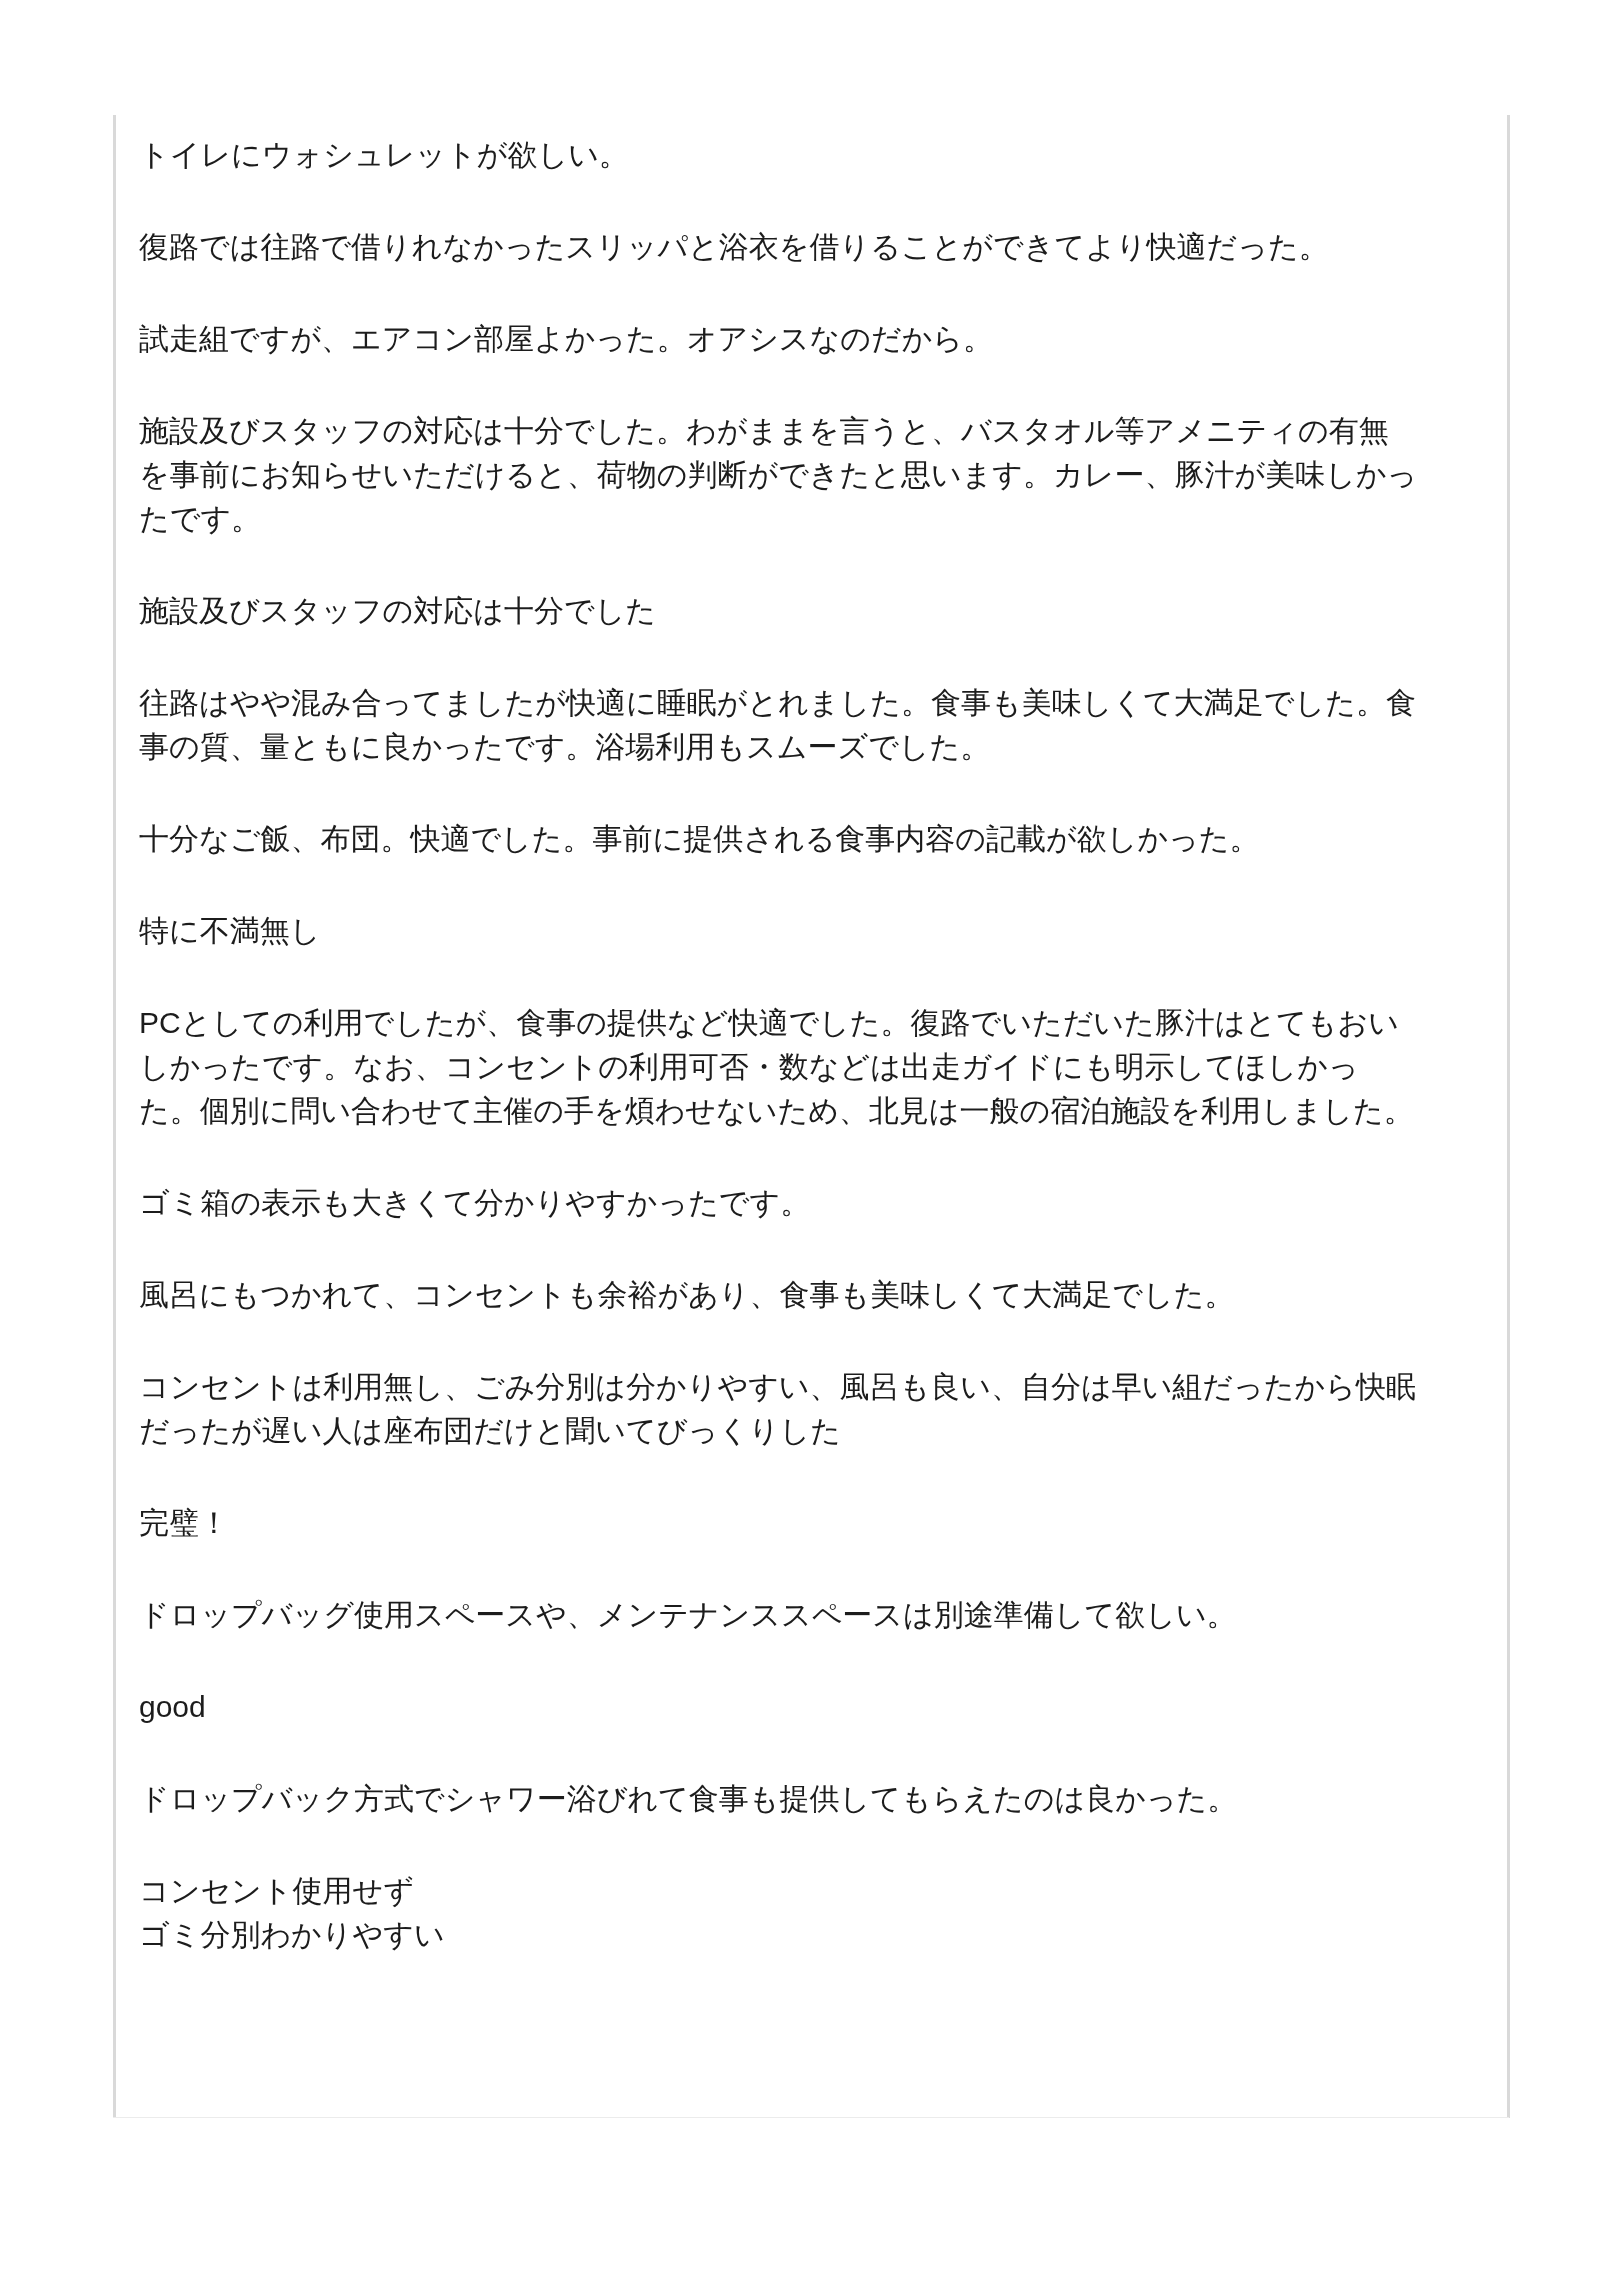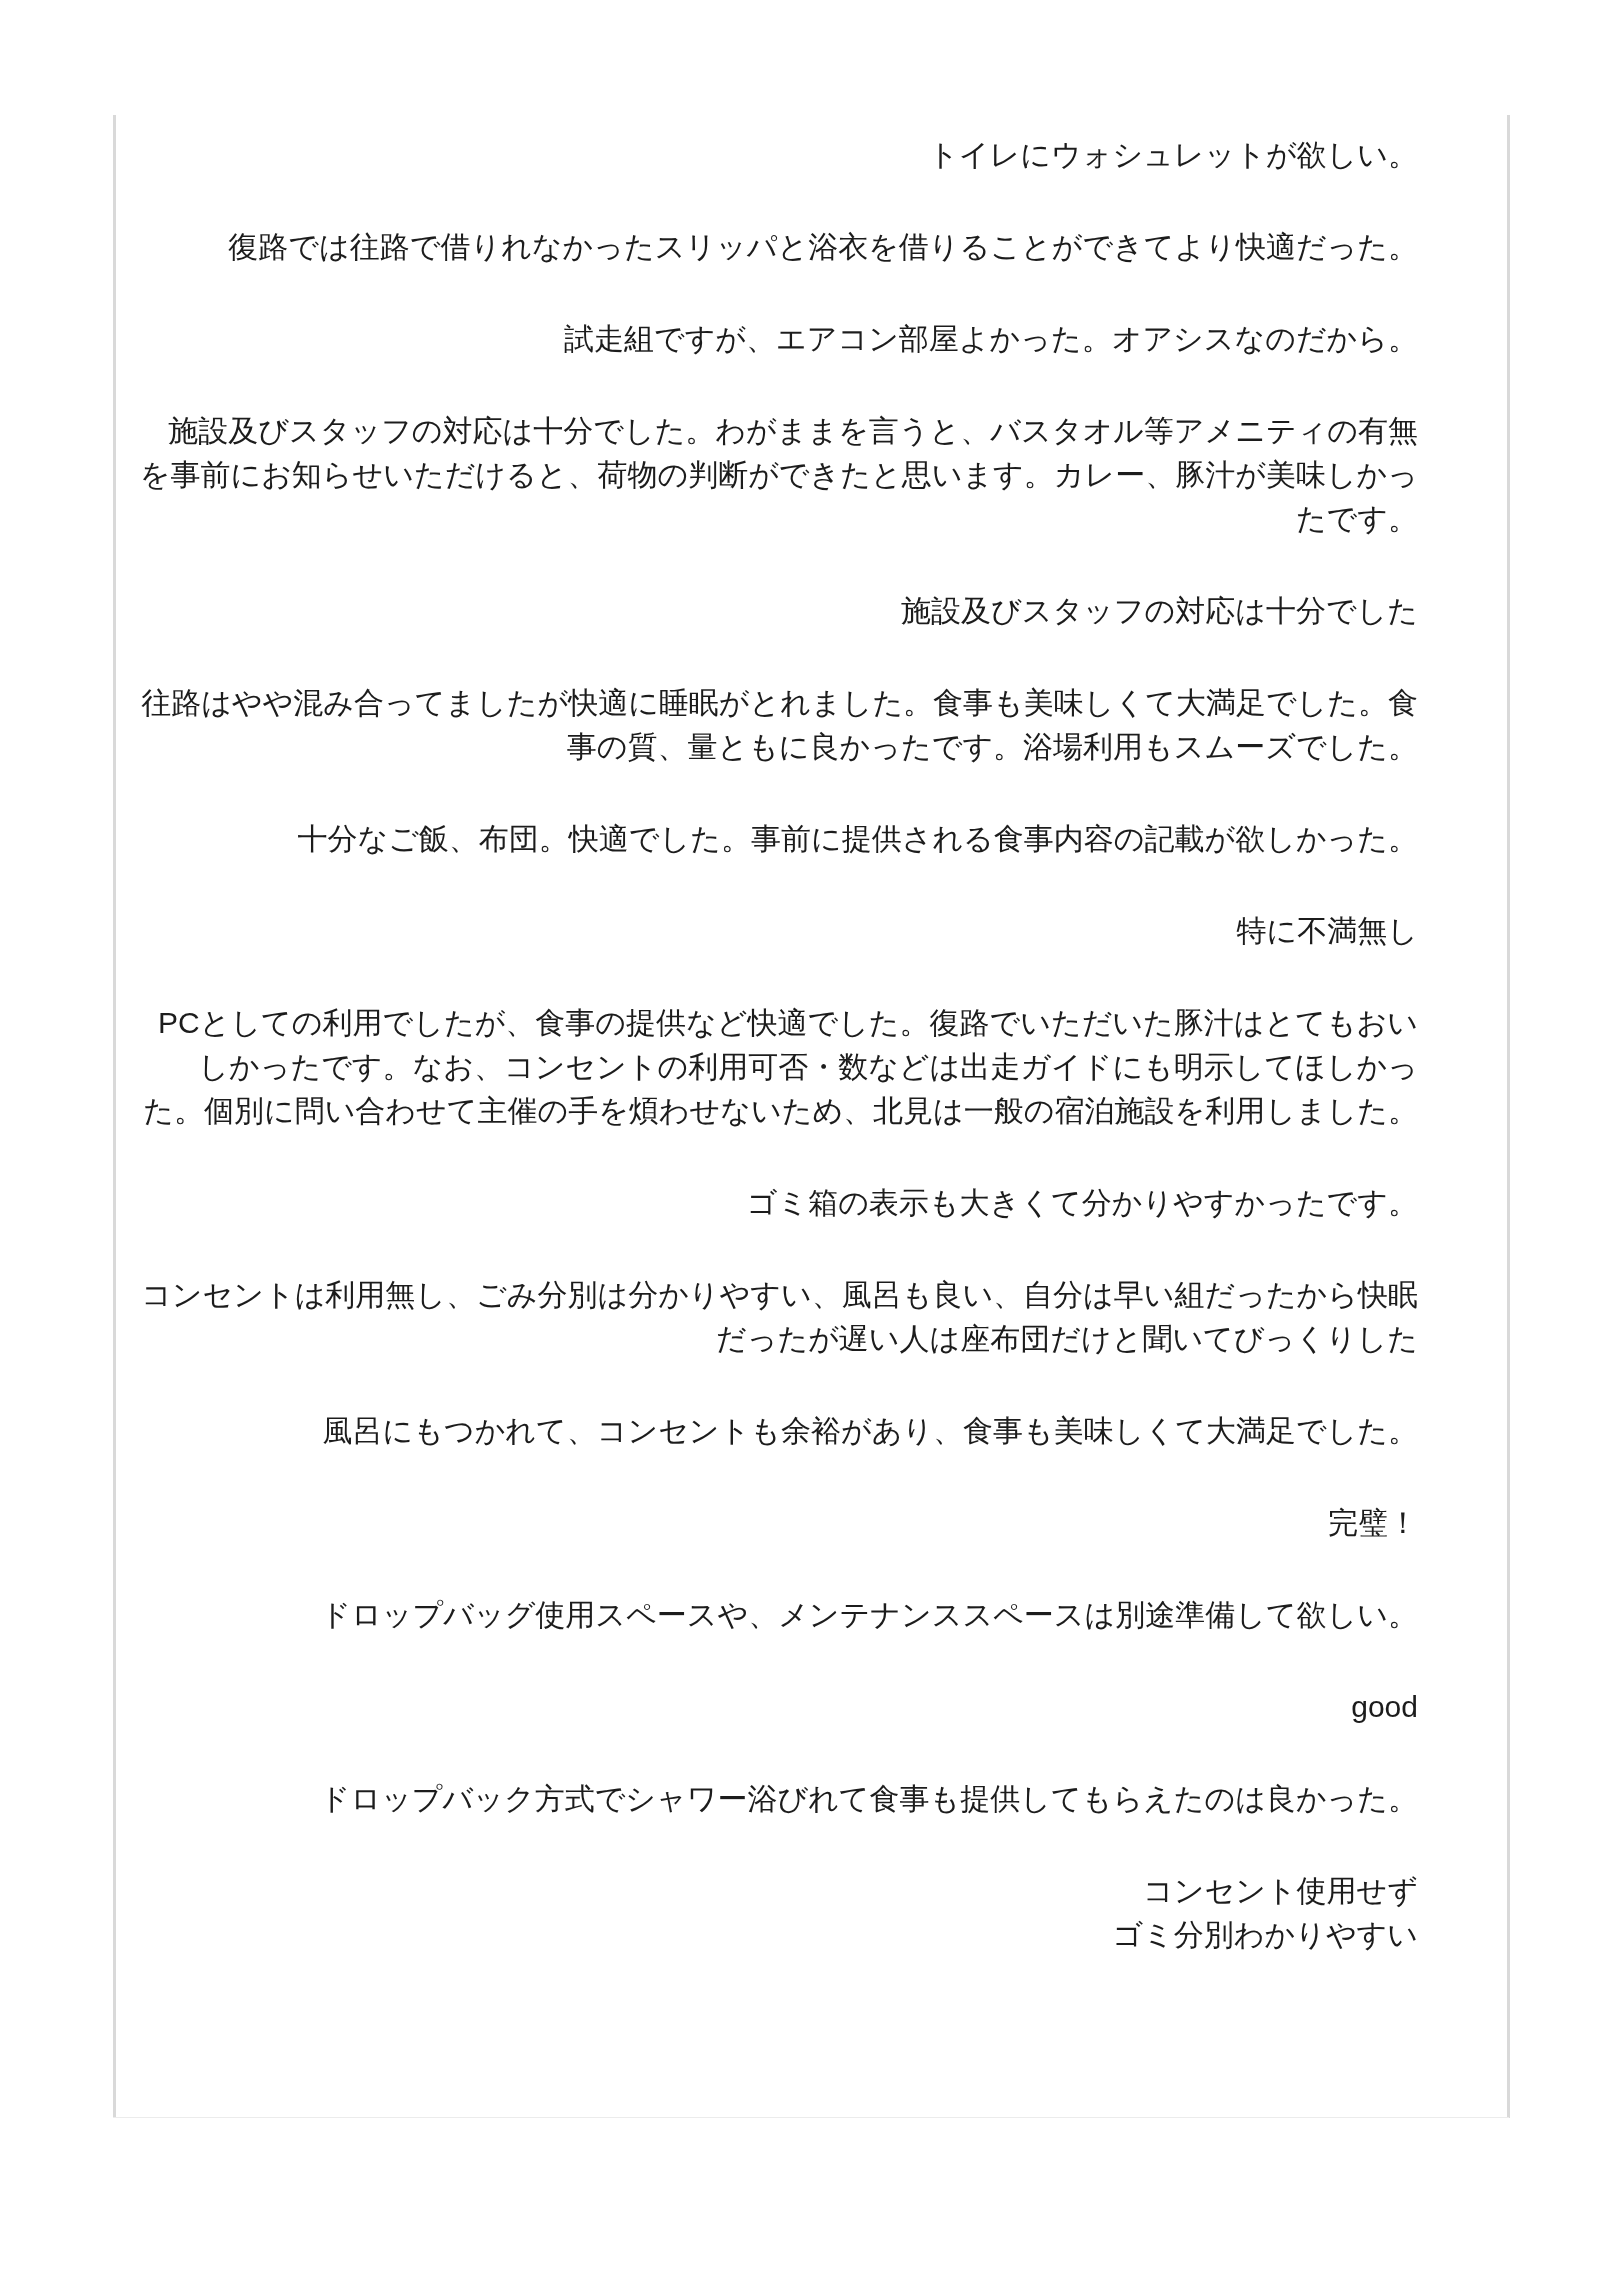--- a/index.html
+++ b/index.html
@@ -39,21 +39,21 @@
     background: #ececec;
   }
   .content {
     position: absolute;
     left: 139px;
     top: 133px;
     width: 1279px;
     font-size: 30px;
     line-height: 44px;
     color: #1c1c1c;
-    text-align: right;
+    text-align: left;
     word-break: normal;
   }
   .comment {
     margin: 0 0 48px 0;
     white-space: pre-line;
   }
   .comment:last-child {
     margin-bottom: 0;
     margin-top: 19px;
   }
@@ -69,22 +69,22 @@
     <p class="comment">トイレにウォシュレットが欲しい。</p>
     <p class="comment">復路では往路で借りれなかったスリッパと浴衣を借りることができてより快適だった。</p>
     <p class="comment">試走組ですが、エアコン部屋よかった。オアシスなのだから。</p>
     <p class="comment">施設及びスタッフの対応は十分でした。わがままを言うと、バスタオル等アメニティの有無を事前にお知らせいただけると、荷物の判断ができたと思います。カレー、豚汁が美味しかったです。</p>
     <p class="comment">施設及びスタッフの対応は十分でした</p>
     <p class="comment">往路はやや混み合ってましたが快適に睡眠がとれました。食事も美味しくて大満足でした。食事の質、量ともに良かったです。浴場利用もスムーズでした。</p>
     <p class="comment">十分なご飯、布団。快適でした。事前に提供される食事内容の記載が欲しかった。</p>
     <p class="comment">特に不満無し</p>
     <p class="comment">PCとしての利用でしたが、食事の提供など快適でした。復路でいただいた豚汁はとてもおいしかったです。なお、コンセントの利用可否・数などは出走ガイドにも明示してほしかった。個別に問い合わせて主催の手を煩わせないため、北見は一般の宿泊施設を利用しました。</p>
     <p class="comment">ゴミ箱の表示も大きくて分かりやすかったです。</p>
+    <p class="comment">風呂にもつかれて、コンセントも余裕があり、食事も美味しくて大満足でした。</p>
     <p class="comment">コンセントは利用無し、ごみ分別は分かりやすい、風呂も良い、自分は早い組だったから快眠だったが遅い人は座布団だけと聞いてびっくりした</p>
-    <p class="comment">風呂にもつかれて、コンセントも余裕があり、食事も美味しくて大満足でした。</p>
     <p class="comment">完璧！</p>
     <p class="comment">ドロップバッグ使用スペースや、メンテナンススペースは別途準備して欲しい。</p>
     <p class="comment">good</p>
     <p class="comment">ドロップバック方式でシャワー浴びれて食事も提供してもらえたのは良かった。</p>
     <p class="comment">コンセント使用せず
 ゴミ分別わかりやすい</p>
   </main>
 
 
 </body></html>

